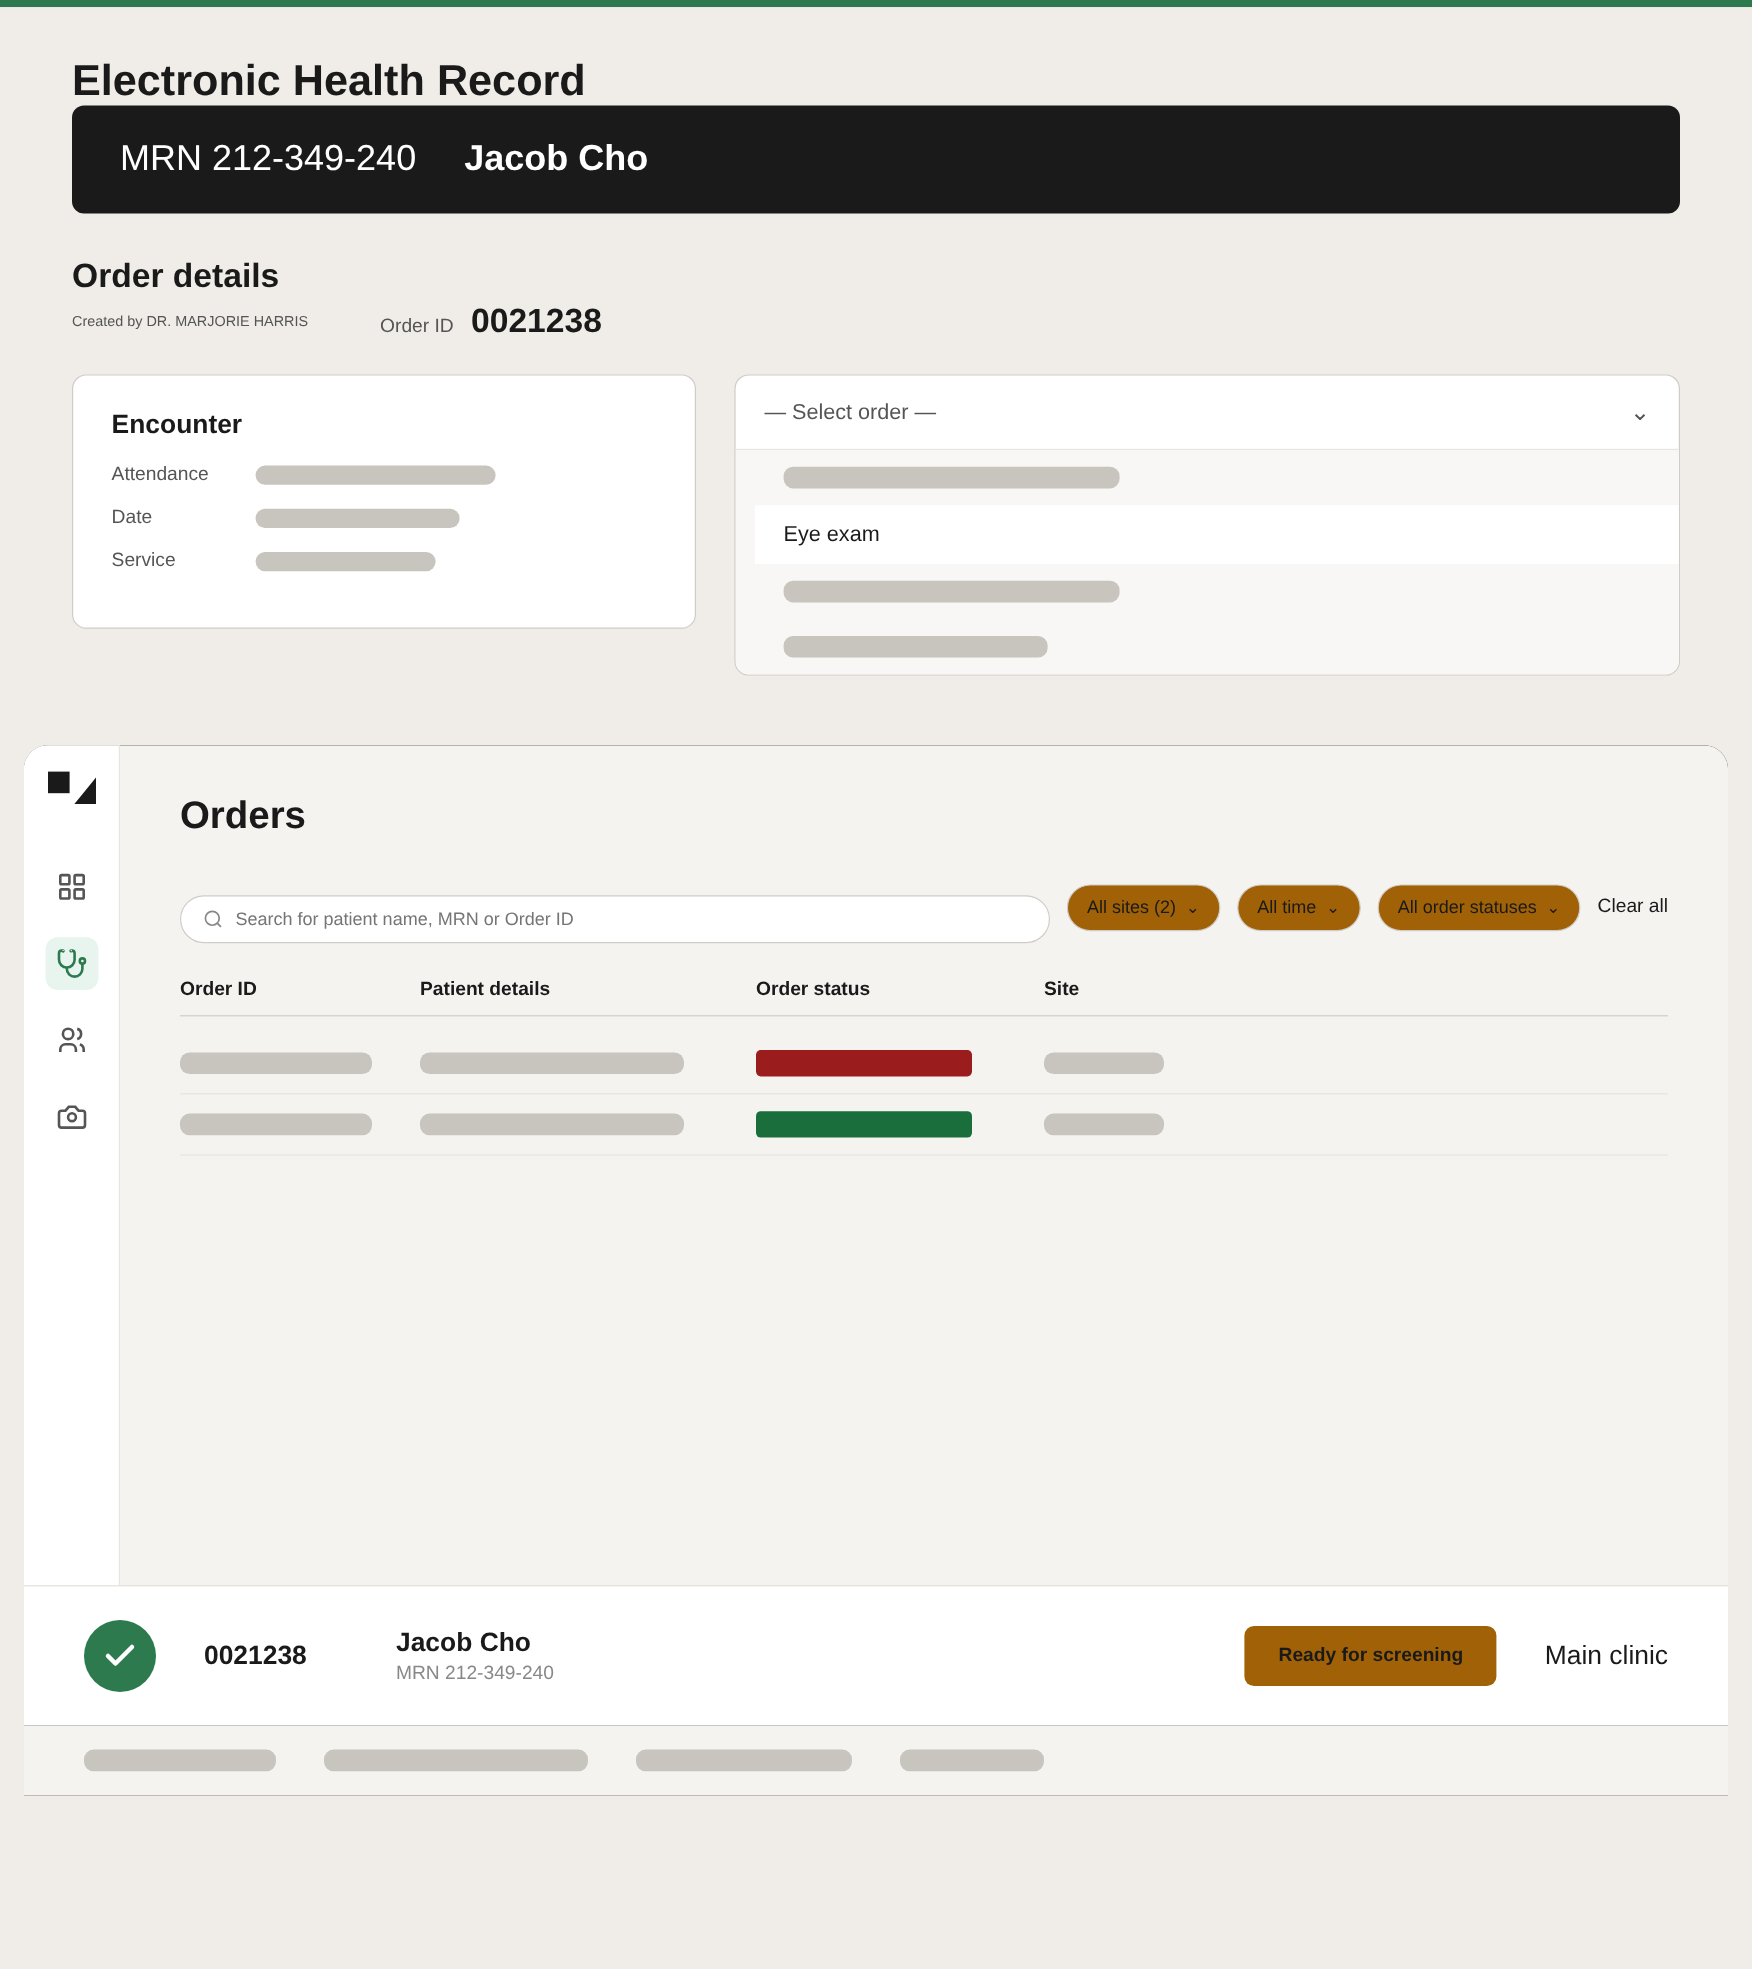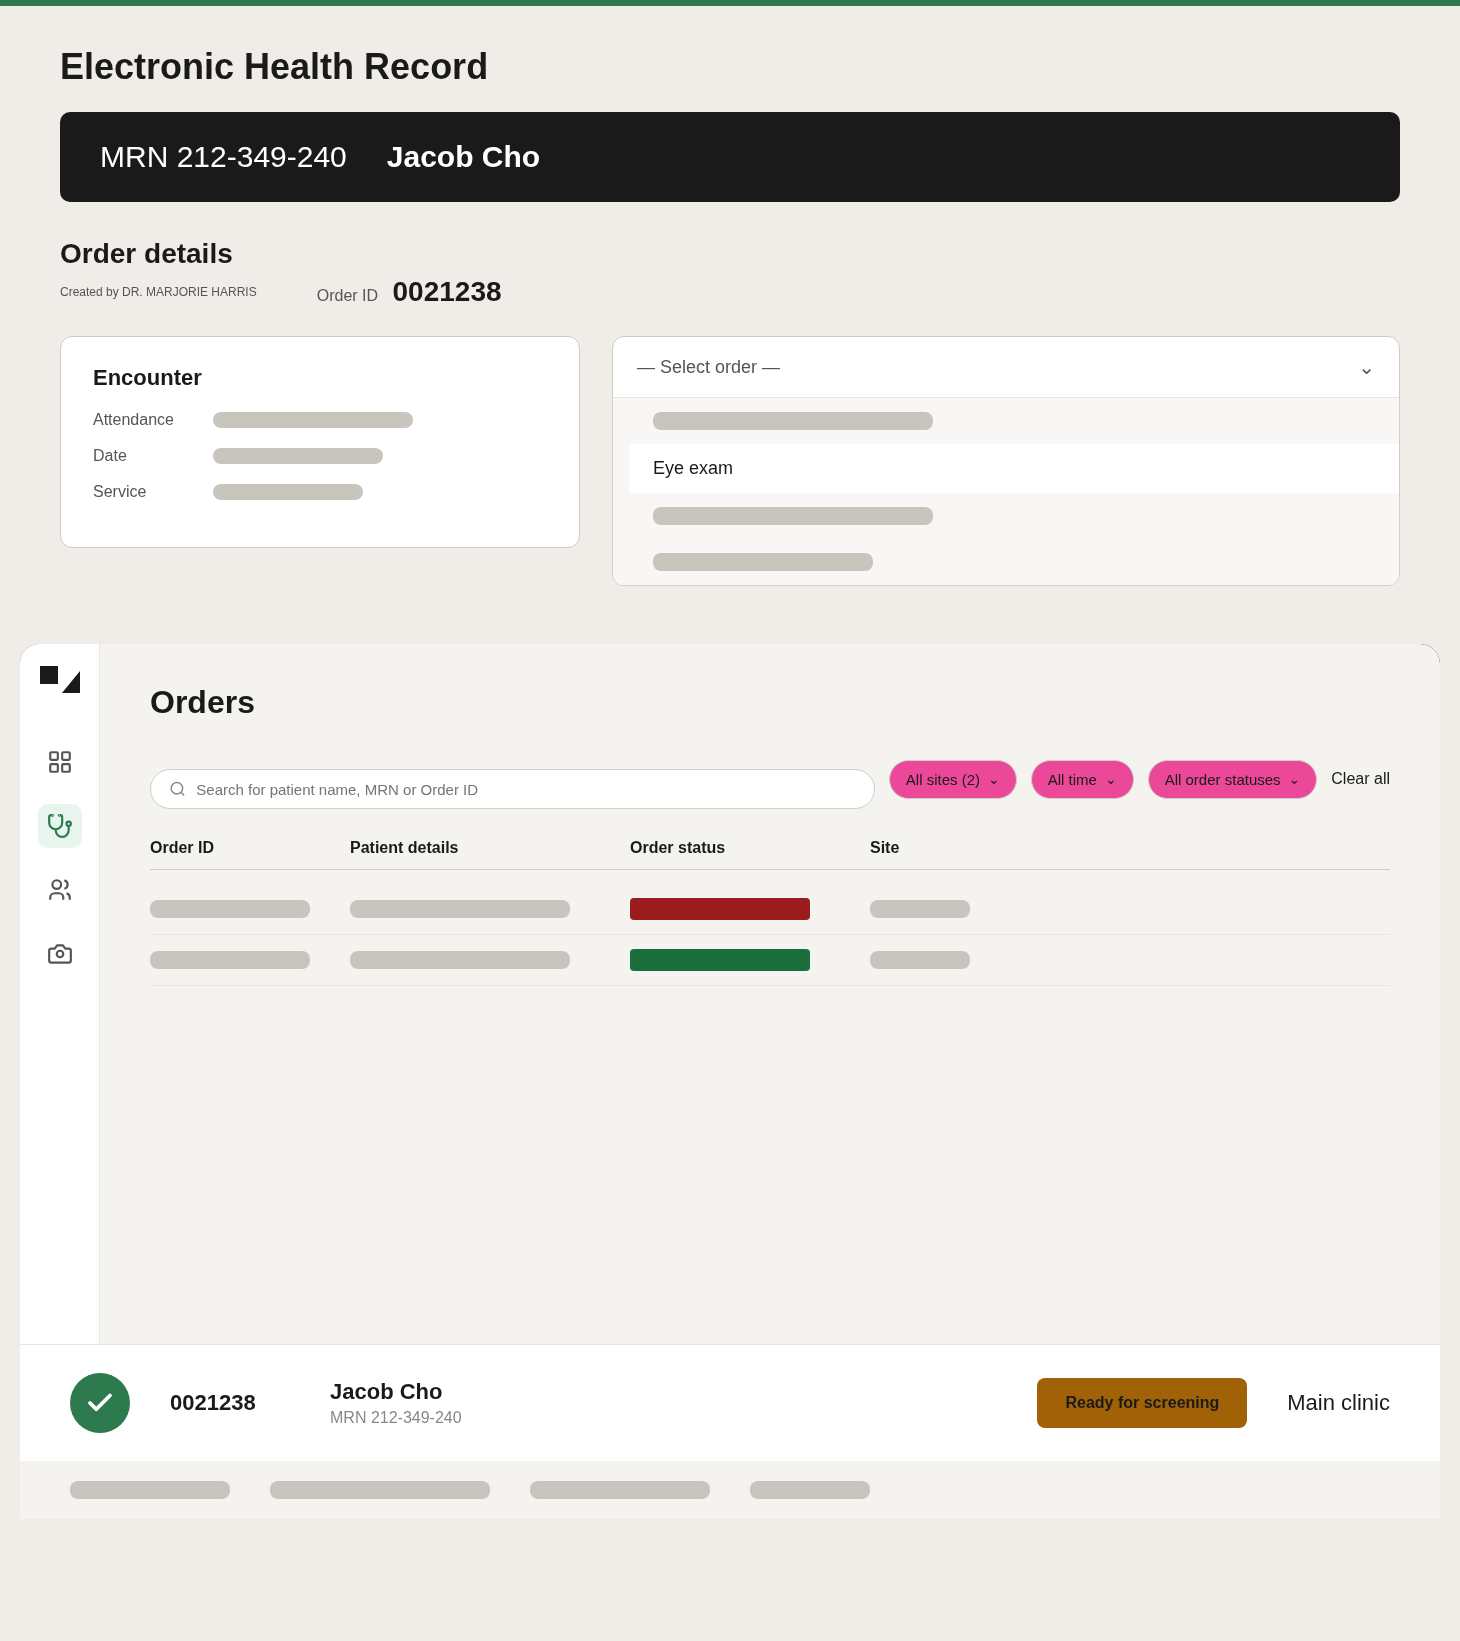--- a/index.html
+++ b/index.html
@@ -22,21 +22,20 @@
     
     .ehr-section {
       padding: 40px 60px 30px 60px;
       background: #f0ede8;
     }
 
     .ehr-title {
       font-size: 36px;
       font-weight: 700;
       color: #1a1a1a;
-      margin-bottom: 24px;
     }
 
     .patient-banner {
       background: #1a1a1a;
       border-radius: 10px;
       padding: 28px 40px;
       display: flex;
       align-items: center;
       gap: 40px;
       margin-bottom: 36px;
@@ -316,21 +315,21 @@
       font-size: 15px;
       color: #888;
       background: transparent;
       width: 100%;
     }
 
     .filter-pill {
       display: flex;
       align-items: center;
       gap: 8px;
-      background: #ec4899;
+      background: #a16207;
       border: 1.5px solid #d0ccc7;
       border-radius: 30px;
       padding: 10px 16px;
       font-size: 15px;
       color: #1a1a1a;
       cursor: pointer;
       white-space: nowrap;
     }
 
     .filter-pill .chevron-down {

